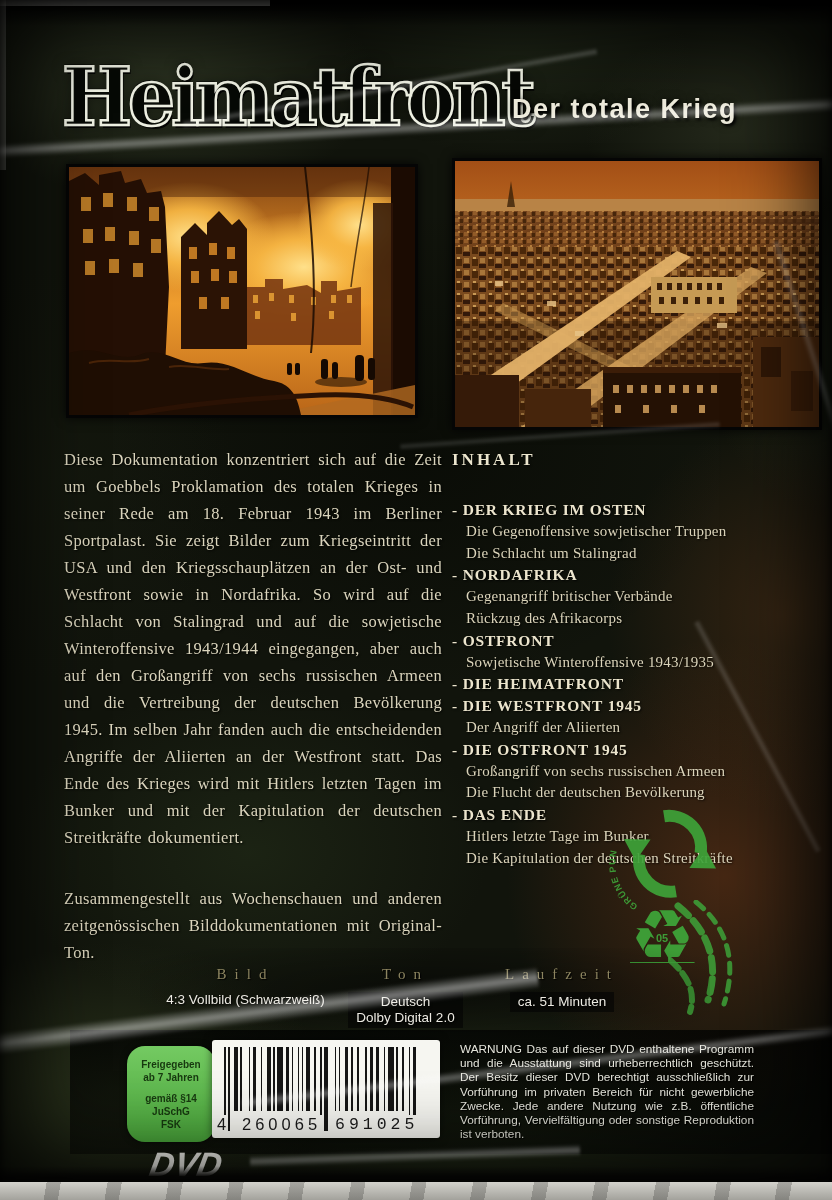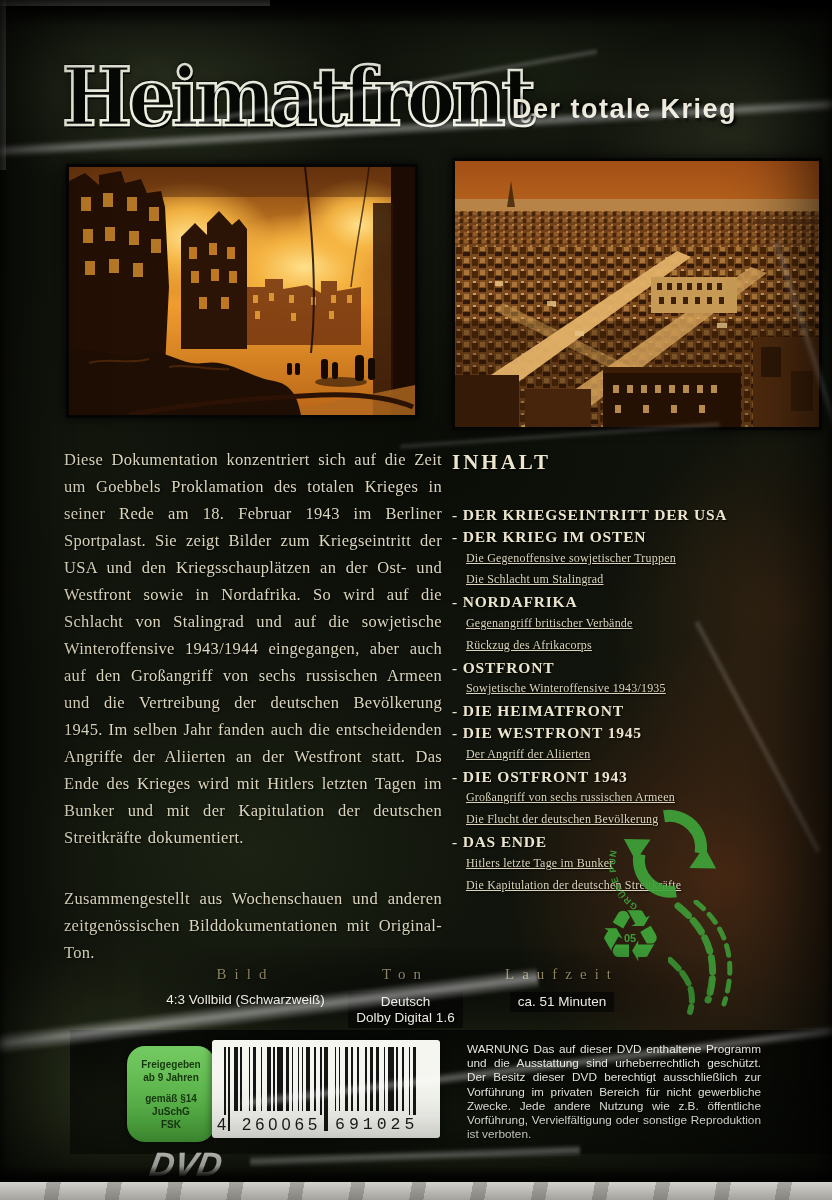--- a/index.html
+++ b/index.html
@@ -56,31 +56,31 @@
 
   
   .desc{position:absolute;left:64px;top:446px;width:378px;color:#dbd5bd;
     font-size:16.5px;line-height:27px;text-align:justify;letter-spacing:.3px;word-spacing:1.5px;
     text-shadow:1px 1px 2px rgba(0,0,0,.85);}
   .desc p{margin:0;}
   .desc p + p{margin-top:34px;}
 
   
   .inhalt{position:absolute;left:452px;top:450px;width:378px;}
-  .inhalt-heading{font-weight:bold;font-size:21px;letter-spacing:3px;color:#ece6ce;
+  .inhalt-heading{font-weight:bold;font-size:17px;letter-spacing:3px;color:#ece6ce;
     text-shadow:1px 1px 2px rgba(0,0,0,.85);}
   .inhalt-list{margin-top:29px;}
   .inh-item{font-weight:bold;font-size:15.5px;letter-spacing:.8px;line-height:21.8px;color:#ece5cd;
     padding-left:14px;text-indent:-14px;text-shadow:1px 1px 2px rgba(0,0,0,.85);}
-  .inh-sub{font-size:12px;line-height:21.8px;color:#dbd4ba;padding-left:14px;letter-spacing:.2px;
-    text-shadow:1px 1px 2px rgba(0,0,0,.85);text-decoration:underline;}
+  .inh-sub{font-size:15px;line-height:21.8px;color:#dbd4ba;padding-left:14px;letter-spacing:.2px;
+    text-shadow:1px 1px 2px rgba(0,0,0,.85);}
 
   
   .gruene-punkt{position:absolute;left:606px;top:798px;opacity:.92;transform:rotate(-12deg);}
-  .recycle{position:absolute;left:598px;top:898px;width:76px;height:76px;color:#3ea339;opacity:.95;}
+  .recycle{position:absolute;left:630px;top:898px;width:76px;height:76px;color:#3ea339;opacity:.95;text-decoration:underline;}
   .recycle::before{content:"\267B";font-family:"DejaVu Sans",sans-serif;font-size:72px;line-height:76px;}
   .recycle .code{position:absolute;left:26px;top:34px;font-family:"Liberation Sans",sans-serif;
     font-size:11px;font-weight:bold;color:#3ea339;}
   .scribbles{position:absolute;left:668px;top:900px;opacity:.85;}
 
   
   .specs-backdrop{position:absolute;left:140px;top:948px;width:570px;height:84px;
     background:radial-gradient(ellipse 60% 70% at 50% 50%, rgba(0,0,0,.45), rgba(0,0,0,0));}
   .spec-col{position:absolute;text-align:center;}
   .spec-label{font-family:"Liberation Serif",serif;font-size:15px;letter-spacing:8px;color:#8d8560;
@@ -107,21 +107,21 @@
   .bar{position:absolute;top:0;height:64px;background:#151515;}
   .bar.guard{height:84px;}
   .bc-digits{position:absolute;left:0;right:0;bottom:3px;height:20px;
     font-family:"Liberation Sans",sans-serif;font-size:16.5px;color:#1a1a1a;}
   .bc-digits span{position:absolute;background:#f6f6f1;padding:0 2px;}
   .bc-d0{left:3px;}
   .bc-d1{left:28px;letter-spacing:4px;}
   .bc-d2{left:121px;letter-spacing:4px;font-family:Liberation Mono, monospace;}
   .warning{position:absolute;left:460px;top:1042px;width:294px;
     font-family:"Liberation Sans",sans-serif;font-size:11.8px;line-height:14.2px;color:#e4e4da;
-    text-align:justify;text-shadow:1px 1px 1px #000;margin-left:7px;}
+    text-align:justify;text-shadow:1px 1px 1px #000;}
 </style>
 </head>
 <body>
 
 <div class="stage">
   <div class="cover">
 
     <div class="logo">Heimatfront</div>
     <div class="subtitle">Der totale Krieg</div>
 
@@ -282,33 +282,32 @@
     </div>
 
     <div class="desc">
       <p>Diese Dokumentation konzentriert sich auf die Zeit um Goebbels Proklamation des totalen Krieges in seiner Rede am 18. Februar 1943 im Berliner Sportpalast. Sie zeigt Bilder zum Kriegseintritt der USA und den Kriegsschauplätzen an der Ost- und Westfront sowie in Nordafrika. So wird auf die Schlacht von Stalingrad und auf die sowjetische Winteroffensive 1943/1944 eingegangen, aber auch auf den Großangriff von sechs russischen Armeen und die Vertreibung der deutschen Bevölkerung 1945. Im selben Jahr fanden auch die entscheidenden Angriffe der Aliierten an der Westfront statt. Das Ende des Krieges wird mit Hitlers letzten Tagen im Bunker und mit der Kapitulation der deutschen Streitkräfte dokumentiert.</p>
       <p>Zusammengestellt aus Wochenschauen und anderen zeitgenössischen Bilddokumentationen mit Original-Ton.</p>
     </div>
 
     <div class="inhalt">
       <div class="inhalt-heading">INHALT</div>
       <div class="inhalt-list">
-          <div class="inh-item">- DER KRIEGSEINTRITT DER USA</div>
           <div class="inh-item">- DER KRIEG IM OSTEN</div>
           <div class="inh-sub">Die Gegenoffensive sowjetischer Truppen</div>
           <div class="inh-sub">Die Schlacht um Stalingrad</div>
           <div class="inh-item">- NORDAFRIKA</div>
           <div class="inh-sub">Gegenangriff britischer Verbände</div>
           <div class="inh-sub">Rückzug des Afrikacorps</div>
           <div class="inh-item">- OSTFRONT</div>
           <div class="inh-sub">Sowjetische Winteroffensive 1943/1935</div>
           <div class="inh-item">- DIE HEIMATFRONT</div>
           <div class="inh-item">- DIE WESTFRONT 1945</div>
           <div class="inh-sub">Der Angriff der Aliierten</div>
-          <div class="inh-item">- DIE OSTFRONT 1943</div>
+          <div class="inh-item">- DIE OSTFRONT 1945</div>
           <div class="inh-sub">Großangriff von sechs russischen Armeen</div>
           <div class="inh-sub">Die Flucht der deutschen Bevölkerung</div>
           <div class="inh-item">- DAS ENDE</div>
           <div class="inh-sub">Hitlers letzte Tage im Bunker</div>
           <div class="inh-sub">Die Kapitulation der deutschen Streitkräfte</div>
         </div>
     </div>
 
     <svg class="gruene-punkt" width="126" height="112" viewBox="0 0 126 112">
       <g fill="none" stroke="#3ea339" stroke-width="12">
@@ -336,33 +335,33 @@
 
     <div class="specs-backdrop"></div>
     <div class="spec-col spec-bild">
       <div class="spec-label">Bild</div>
       <div class="spec-value">4:3 Vollbild (Schwarzweiß)</div>
     </div>
     <div class="spec-col spec-ton">
       <div class="spec-label">Ton</div>
       <div class="spec-value"><span class="spec-box">
         <span>Deutsch</span><br>
-        <span>Dolby Digital 1.6</span>
+        <span>Dolby Digital 2.0</span>
       </span></div>
     </div>
     <div class="spec-col spec-laufzeit">
       <div class="spec-label">Laufzeit</div>
       <div class="spec-value"><span class="spec-box">ca. 51 Minuten</span></div>
     </div>
 
     <div class="bottom-panel"></div>
 
     <div class="fsk">
       <div>Freigegeben</div>
-      <div>ab 9 Jahren</div>
+      <div>ab 7 Jahren</div>
       <div class="gap">gemäß §14</div>
       <div>JuSchG</div>
       <div>FSK</div>
     </div>
 
     <svg class="dvd-logo" width="124" height="52" viewBox="0 0 124 52">
       <text x="0" y="0" transform="translate(62,30) skewX(-10)" text-anchor="middle" font-family="Liberation Sans" font-size="34" font-weight="bold" font-style="italic" fill="#f4f4ee">DVD</text>
       <ellipse cx="62" cy="41" rx="48" ry="8.5" fill="#0c0c0a" stroke="#f4f4ee" stroke-width="3.5"></ellipse>
       <text x="64" y="44.5" text-anchor="middle" font-family="Liberation Sans" font-size="9.5" font-weight="bold" letter-spacing="3.5" fill="#f4f4ee">VIDEO</text>
     </svg>

